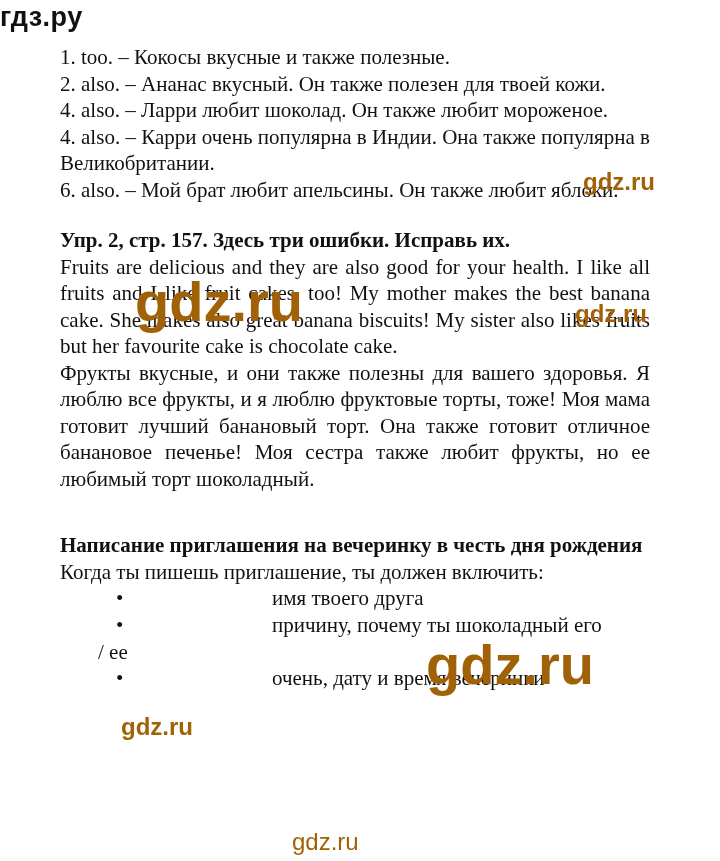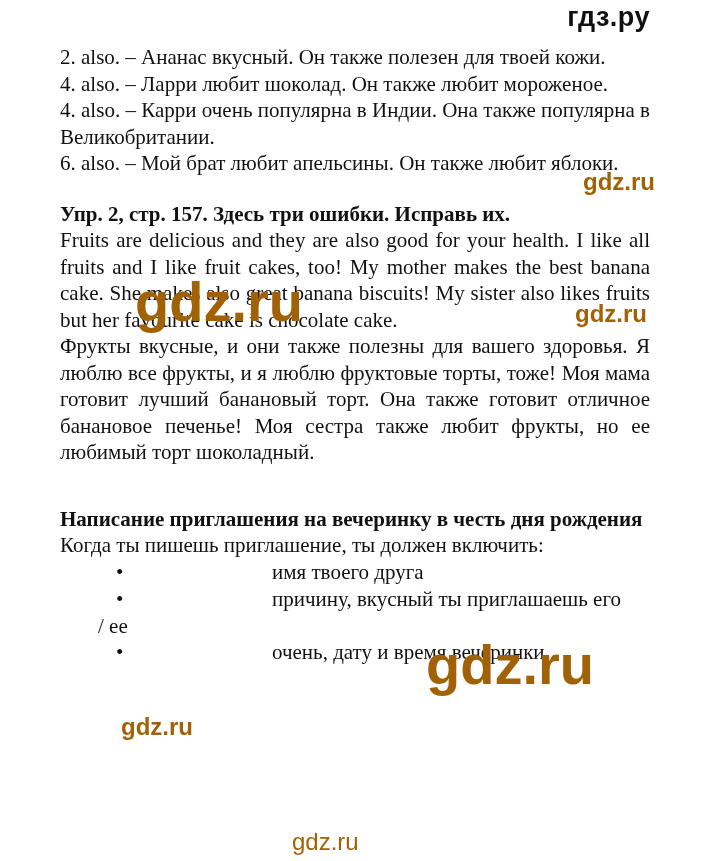--- a/index.html
+++ b/index.html
@@ -1,54 +1,55 @@
 <!DOCTYPE html>
 <html><head>
 <meta charset="utf-8">
 <style>
   html, body { margin:0; padding:0; background:#ffffff; }
   body { width:720px; height:861px; position:relative; overflow:hidden; color:#111; font-family:"Liberation Serif", serif; }
-  .header { position:absolute; left:0; top:0; width:628px; text-align:right; top:2px; font-family:"Liberation Sans", sans-serif; font-weight:bold; font-size:27px; letter-spacing:0.5px;padding-left:22px; }
+  .header { position:absolute; left:0; top:0; width:628px; text-align:left; top:2px; font-family:"Liberation Sans", sans-serif; font-weight:bold; font-size:27px; letter-spacing:0.5px; }
   .content { position:absolute; left:60px; top:44px; width:590px; font-size:21px; line-height:26.5px; }
   .h { font-weight:bold; margin:0; }
   .p { margin:0; text-indent:0; text-align:justify; text-align-last:left; }
   .wm { position:absolute; font-family:"Liberation Sans", sans-serif; font-weight:bold; color:#a16207; line-height:1; }
   .bullets { position:relative; }
   .bullet-row { position:relative; height:27px; }
   .dot { position:absolute; left:56px; top:0; }
   .btext { position:absolute; left:212px; top:0; white-space:nowrap; }
   .gap { height:26px; }
 </style>
 </head>
 <body>
 
 <div class="header">гдз.ру</div>
 
 <div class="content">
+  <p class="p">1. too. – Кокосы вкусные и также полезные.</p>
   <p class="p">2. also. – Ананас вкусный. Он также полезен для твоей кожи.</p>
   <p class="p">4. also. – Ларри любит шоколад. Он также любит мороженое.</p>
   <p class="p">4. also. – Карри очень популярна в Индии. Она также популярна в Великобритании.</p>
   <p class="p">6. also. – Мой брат любит апельсины. Он также любит яблоки.</p>
 
   <p class="h" style="margin-top:24px">Упр. 2, стр. 157. Здесь три ошибки. Исправь их.</p>
   <p class="p">Fruits are delicious and they are also good for your health. I like all fruits and I like fruit cakes, too! My mother makes the best banana cake. She makes also great banana biscuits! My sister also likes fruits but her favourite cake is chocolate cake.</p>
   <p class="p">Фрукты вкусные, и они также полезны для вашего здоровья. Я люблю все фрукты, и я люблю фруктовые торты, тоже! Моя мама готовит лучший банановый торт. Она также готовит отличное банановое печенье! Моя сестра также любит фрукты, но ее любимый торт шоколадный.</p>
 
   <div class="gap"></div>
   <p class="h" style="margin-top:14px; text-align:justify; text-align-last:left;">Написание приглашения на вечеринку в честь дня рождения</p>
   <p class="p">Когда ты пишешь приглашение, ты должен включить:</p>
 
   <div class="bullets">
     <div class="bullet-row">
       <span class="dot">•</span>
       <span class="btext">имя твоего друга</span>
     </div>
     <div class="bullet-row">
       <span class="dot">•</span>
-      <span class="btext">причину, вкусный ты приглашаешь его</span>
+      <span class="btext">причину, почему ты шоколадный его</span>
     </div>
     <div class="bullet-row" style="height:52px">
       <span style="position:absolute; left:26px; top:0;margin-left:12px;">/ ее</span>
     </div>
     <div class="bullet-row" style="margin-top:-26px">
       <span class="dot">•</span>
       <span class="btext">очень, дату и время вечеринки</span>
     </div>
   </div>
 </div>

